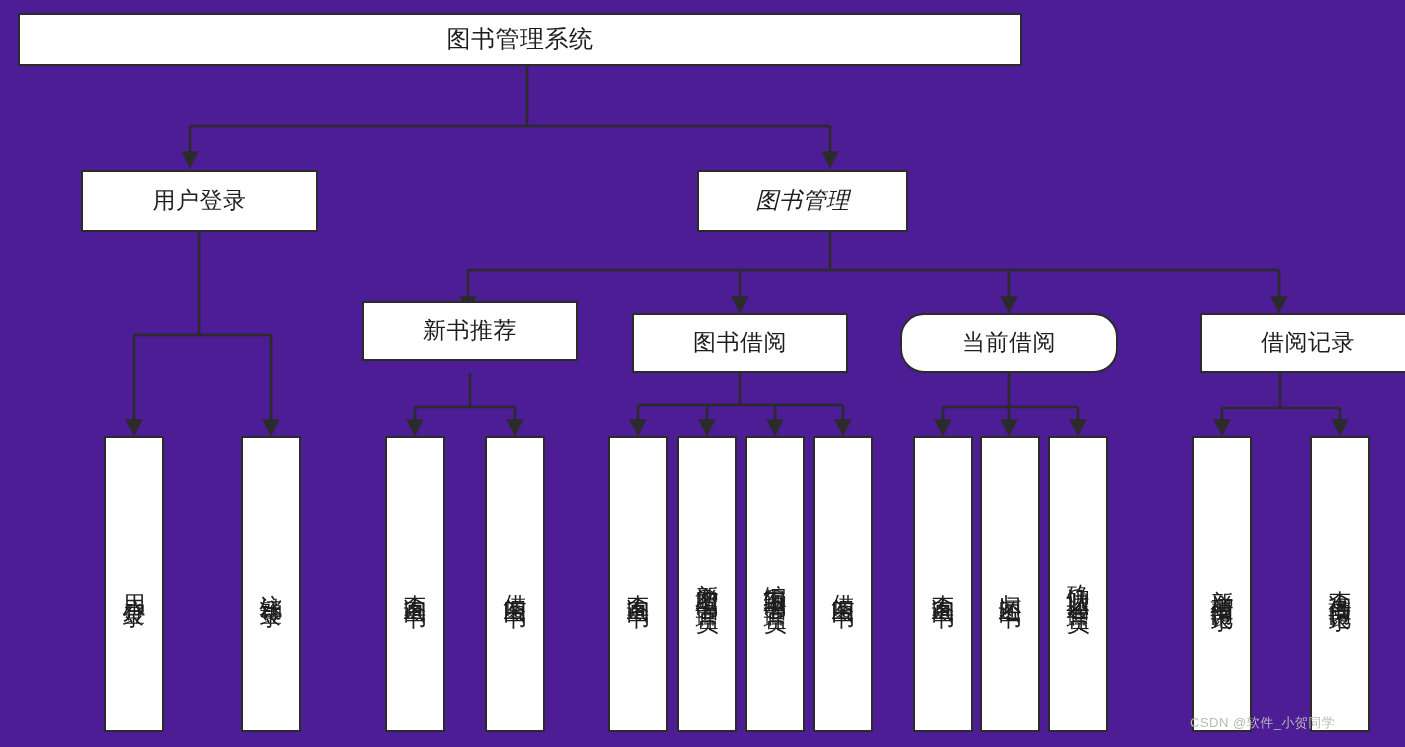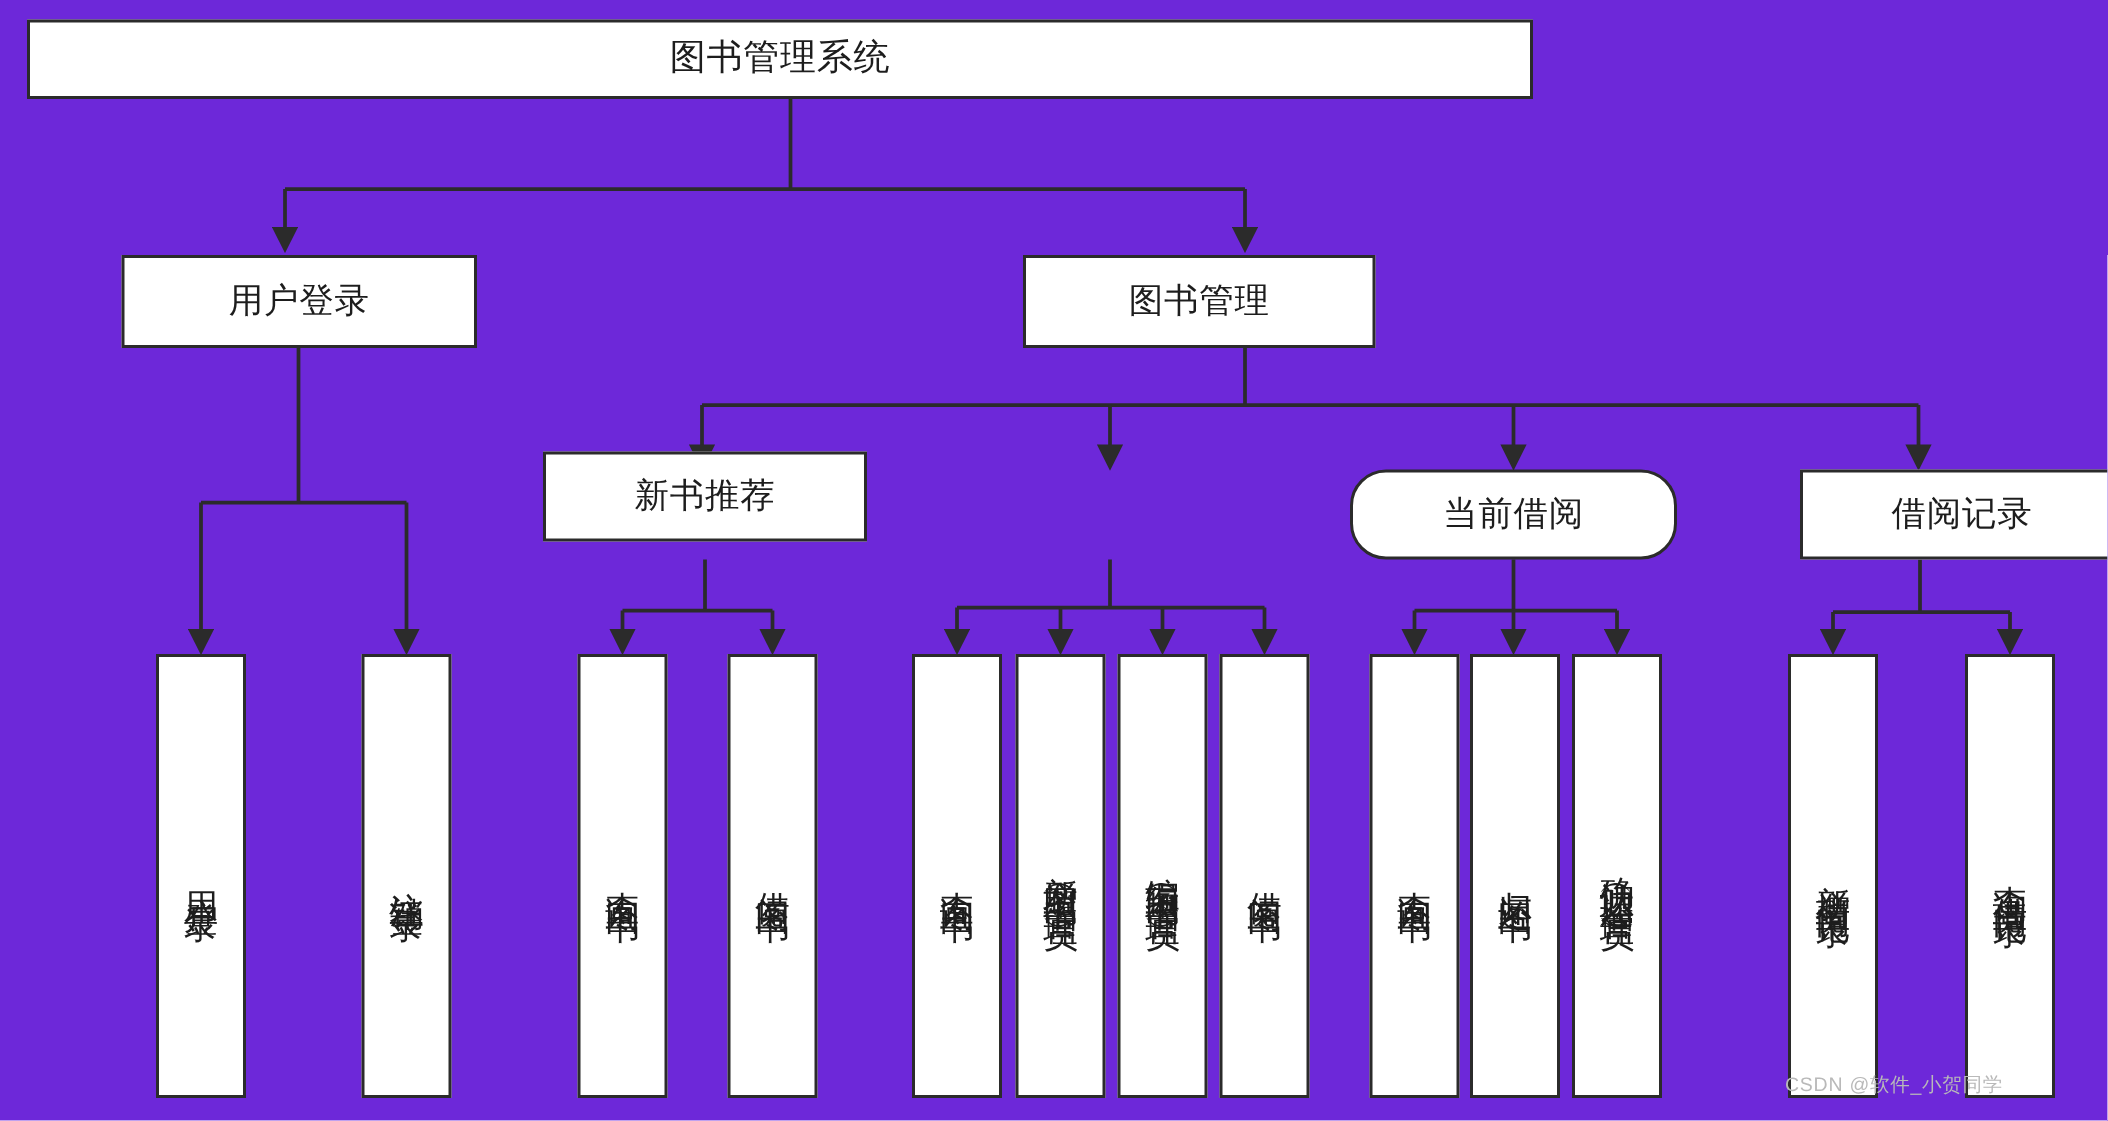--- a/index.html
+++ b/index.html
@@ -7,21 +7,21 @@
     padding: 0;
     background: #ffffff;
   }
   body {
     font-family: "Liberation Sans", "DejaVu Sans", sans-serif;
   }
   #canvas {
     position: relative;
     width: 1405px;
     height: 747px;
-    background: #6d28d9;
+    background: #4c1d95;
     overflow: hidden;
   }
   svg.wires {
     position: absolute;
     left: 0;
     top: 0;
     width: 1405px;
     height: 747px;
     pointer-events: none;
   }
@@ -130,27 +130,30 @@
     </g>
   </svg>
 
   <div class="node horiz" id="n-root" style="left:18px; top:13px; width:1004px; height:53px;">
     <span class="lbl">图书管理系统</span>
   </div>
 
   <div class="node horiz" style="left:81px; top:170px; width:237px; height:62px;">
     <span class="lbl">用户登录</span>
   </div>
-  <div class="node horiz" style="left:682px; top:170px; width:235px; height:62px;">
+  <div class="node horiz" style="left:697px; top:170px; width:211px; height:62px;font-style:italic;">
     <span class="lbl">图书管理</span>
   </div>
 
   <div class="node horiz" style="left:362px; top:301px; width:216px; height:60px;">
     <span class="lbl">新书推荐</span>
   </div>
+  <div class="node horiz" style="left:632px; top:313px; width:216px; height:60px;">
+    <span class="lbl">图书借阅</span>
+  </div>
   <div class="node horiz" style="left:900px; top:313px; width:218px; height:60px;border-radius:24px;">
     <span class="lbl">当前借阅</span>
   </div>
   <div class="node horiz" style="left:1200px; top:313px; width:216px; height:60px;">
     <span class="lbl">借阅记录</span>
   </div>
 
   <div class="node vert" style="left:104px; top:436px; width:60px; height:296px;">
     <span class="lbl">用户登录</span>
   </div>

